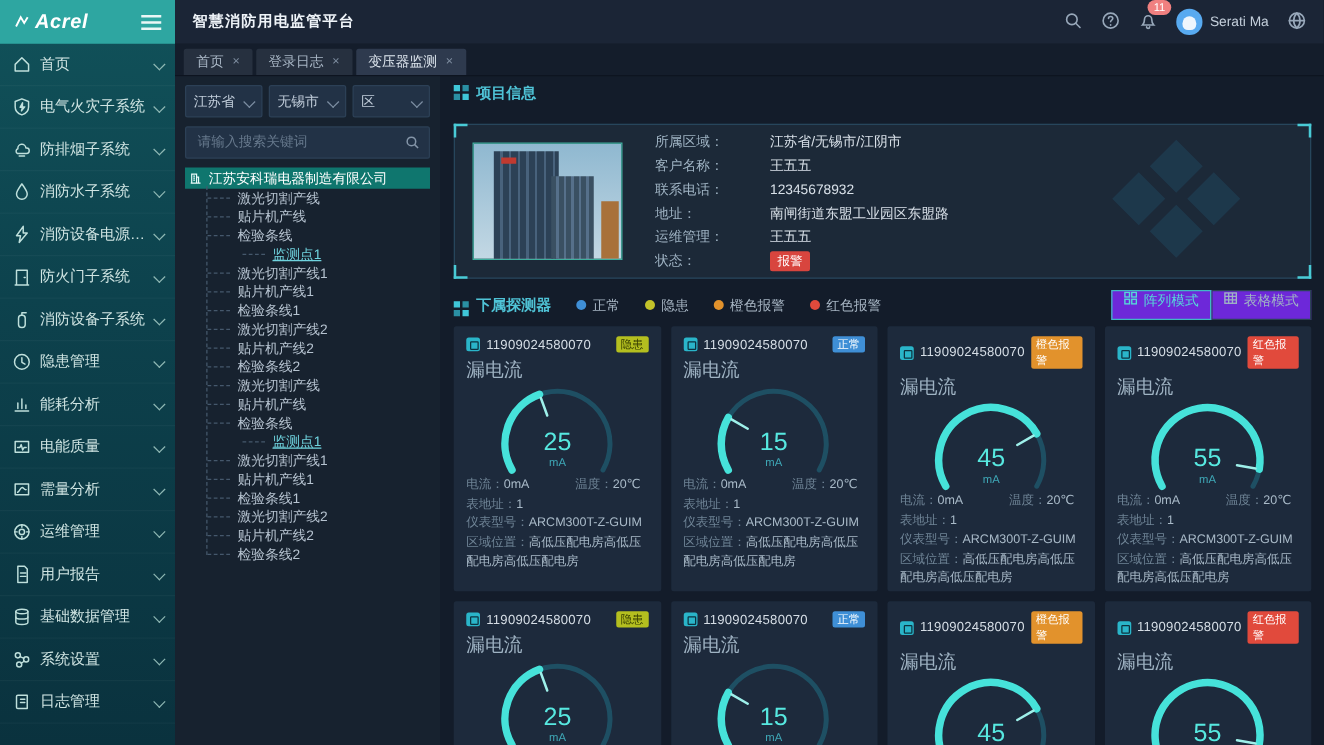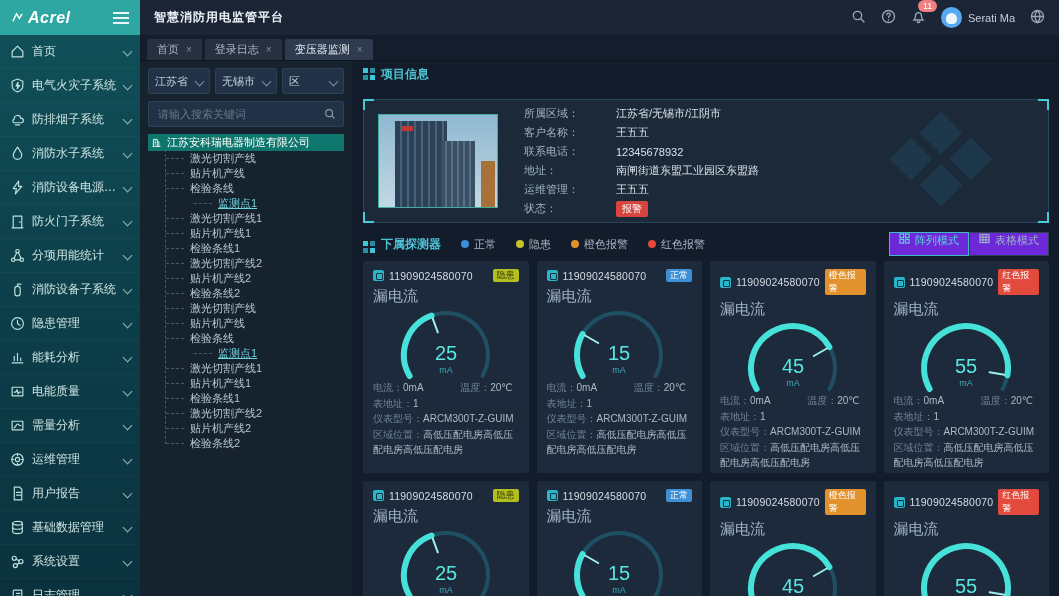--- a/index.html
+++ b/index.html
@@ -173,32 +173,20 @@
               <path d="M3 13V2h8v11M2 13h10"></path>
               <path d="M8.7 7.5h.8"></path>
             </svg>
           </span>
           <span class="mlabel">防火门子系统</span>
           <span class="chev"></span>
         </div>
         <div class="menu-item">
           <span class="micon">
             <svg viewBox="0 0 14 14">
-              <circle cx="7" cy="3" r="1.6"></circle>
-              <circle cx="3" cy="11" r="1.6"></circle>
-              <circle cx="11" cy="11" r="1.6"></circle>
-              <path d="M6.2 4.4 3.8 9.6M7.8 4.4l2.4 5.2M4.6 11h4.8"></path>
-            </svg>
-          </span>
-          <span class="mlabel">分项用能统计</span>
-          <span class="chev"></span>
-        </div>
-        <div class="menu-item">
-          <span class="micon">
-            <svg viewBox="0 0 14 14">
               <rect x="4.5" y="4" width="5" height="9" rx="2.2"></rect>
               <path d="M7 4V2m0 0h3.2"></path>
             </svg>
           </span>
           <span class="mlabel">消防设备子系统</span>
           <span class="chev"></span>
         </div>
         <div class="menu-item">
           <span class="micon">
             <svg viewBox="0 0 14 14">

